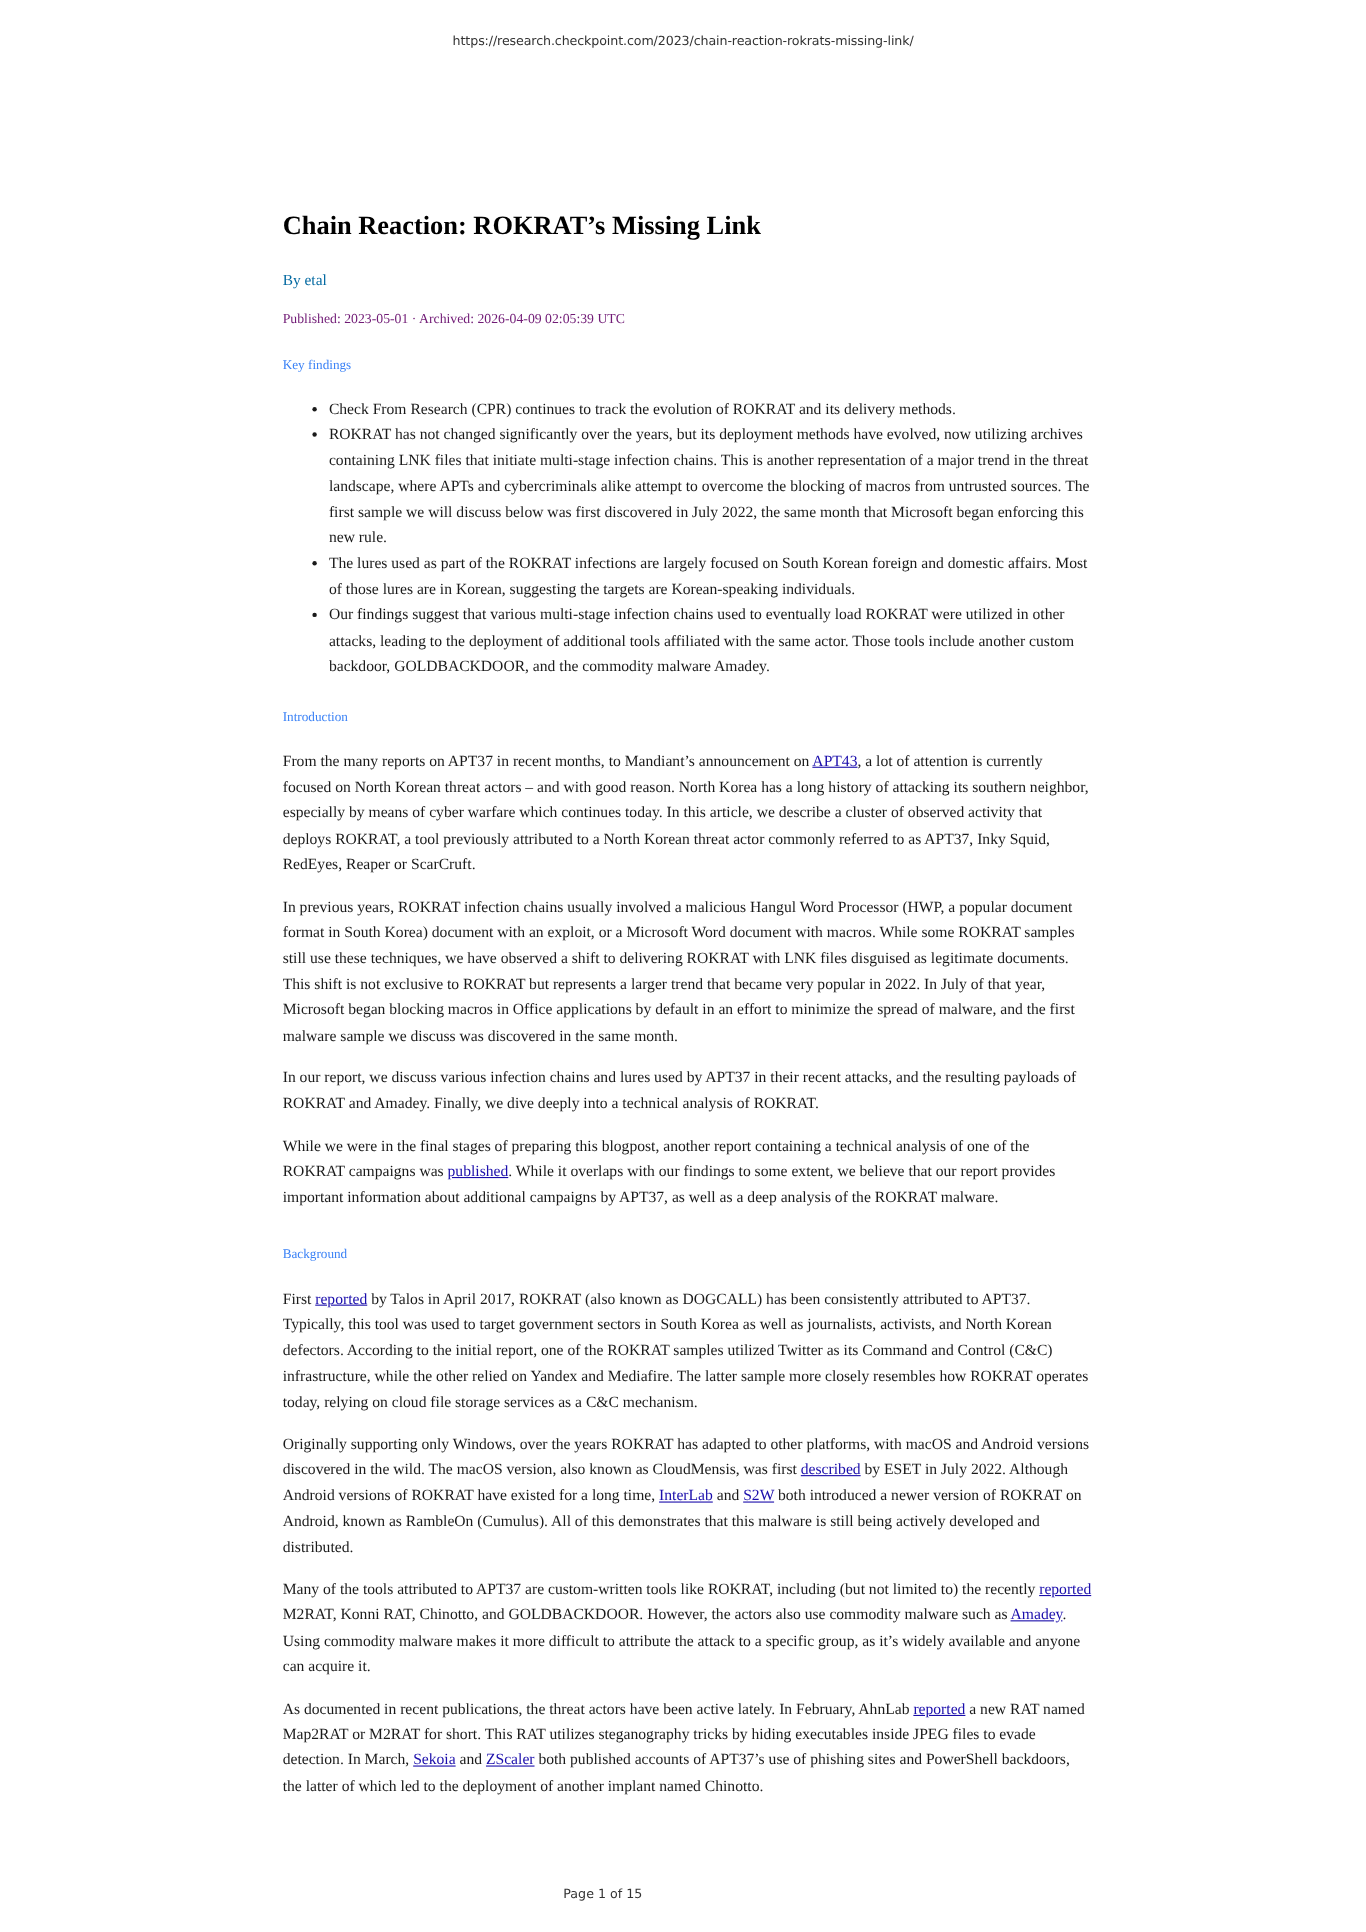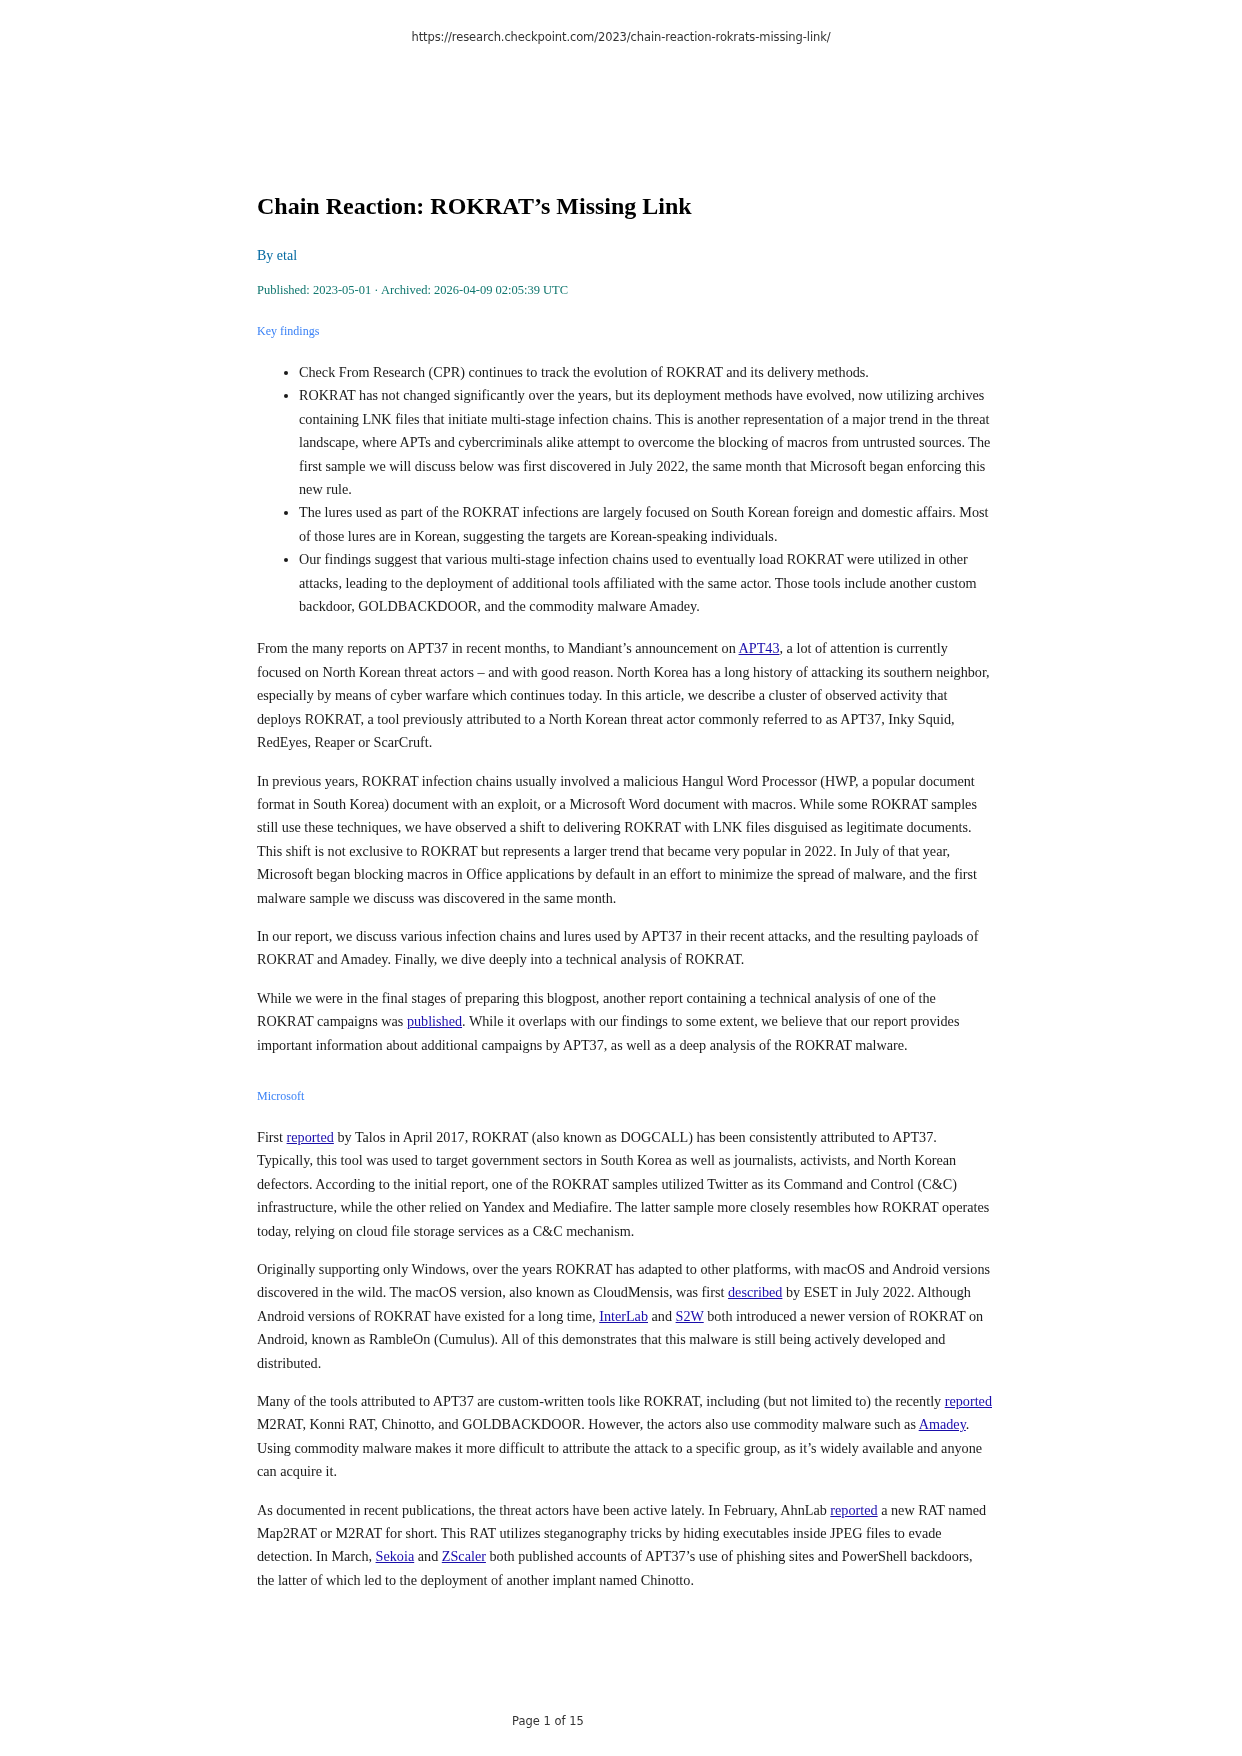--- a/index.html
+++ b/index.html
@@ -10,21 +10,21 @@
     letter-spacing: -0.1px;
   }
   .article {
     position: absolute; top: 186px; left: 257px; width: 736px;
     font-family: "Liberation Serif", serif; color: #1a1a1a;
   }
   h1 {
     font-size: 24px; font-weight: bold; margin: 0 0 20px 0; line-height: 40px; color: #000000;
   }
   .byline { font-size: 14px; color: #0369a1; margin: 0 0 14px 0; line-height: 20px; }
-  .meta { font-size: 12.5px; color: #0f766e; margin: 0 0 17px 0; line-height: 20px; }
+  .meta { font-size: 12.5px; color: #701a75; margin: 0 0 17px 0; line-height: 20px; }
   h2 { font-size: 12px; font-weight: normal; margin: 0 0 16px 0; line-height: 28px; color: #3b82f6; }
   ul { margin: 0 0 19px 0; padding-left: 42px; }
   li { font-size: 14.2px; line-height: 23.4px; margin: 0; }
   p { font-size: 14.2px; line-height: 23.4px; margin: 0 0 15px 0; }
   a { color: #1a0dab; text-decoration: underline; }
   .footer {
     position: absolute; top: 1714px; left: 0; width: 1096px; text-align: center;
     font-family: "DejaVu Sans", sans-serif; font-size: 11.5px; color: #333333;
   }
 </style>
@@ -42,28 +42,29 @@
     <h2>Key findings</h2>
     <ul>
       <li>Check From Research (CPR) continues to track the evolution of ROKRAT and its delivery methods.</li>
       <li>ROKRAT has not changed significantly over the years, but its deployment methods have evolved, now utilizing archives containing LNK files that initiate multi-stage infection chains. This is another representation of a major trend in the threat landscape, where APTs and cybercriminals alike attempt to overcome the blocking of macros from untrusted sources. The first sample we will discuss below was first discovered in July 2022, the same month that Microsoft began enforcing this new rule.</li>
       <li>The lures used as part of the ROKRAT infections are largely focused on South Korean foreign and domestic affairs. Most of those lures are in Korean, suggesting the targets are Korean-speaking individuals.</li>
       <li>Our findings suggest that various multi-stage infection chains used to eventually load ROKRAT were utilized in other attacks, leading to the deployment of additional tools affiliated with the same actor. Those tools include another custom backdoor, GOLDBACKDOOR, and the commodity malware Amadey.</li>
     </ul>
   </section>
 
   <section>
+    <h2>Introduction</h2>
     <p><span>From the many reports on APT37 in recent months, to Mandiant’s announcement on </span><a href="#">APT43</a><span>, a lot of attention is currently focused on North Korean threat actors – and with good reason. North Korea has a long history of attacking its southern neighbor, especially by means of cyber warfare which continues today. In this article, we describe a cluster of observed activity that deploys ROKRAT, a tool previously attributed to a North Korean threat actor commonly referred to as APT37, Inky Squid, RedEyes, Reaper or ScarCruft.</span></p>
     <p>In previous years, ROKRAT infection chains usually involved a malicious Hangul Word Processor (HWP, a popular document format in South Korea) document with an exploit, or a Microsoft Word document with macros. While some ROKRAT samples still use these techniques, we have observed a shift to delivering ROKRAT with LNK files disguised as legitimate documents. This shift is not exclusive to ROKRAT but represents a larger trend that became very popular in 2022. In July of that year, Microsoft began blocking macros in Office applications by default in an effort to minimize the spread of malware, and the first malware sample we discuss was discovered in the same month.</p>
     <p>In our report, we discuss various infection chains and lures used by APT37 in their recent attacks, and the resulting payloads of ROKRAT and Amadey. Finally, we dive deeply into a technical analysis of ROKRAT.</p>
     <p><span>While we were in the final stages of preparing this blogpost, another report containing a technical analysis of one of the ROKRAT campaigns was </span><a href="#">published</a><span>. While it overlaps with our findings to some extent, we believe that our report provides important information about additional campaigns by APT37, as well as a deep analysis of the ROKRAT malware.</span></p>
   </section>
 
   <section style="margin-top:25px;">
-    <h2>Microsoft</h2>
+    <h2>Background</h2>
     <p><span>First </span><a href="#">reported</a><span> by Talos in April 2017, ROKRAT (also known as DOGCALL) has been consistently attributed to APT37. Typically, this tool was used to target government sectors in South Korea as well as journalists, activists, and North Korean defectors. According to the initial report, one of the ROKRAT samples utilized Twitter as its Command and Control (C&amp;C) infrastructure, while the other relied on Yandex and Mediafire. The latter sample more closely resembles how ROKRAT operates today, relying on cloud file storage services as a C&amp;C mechanism.</span></p>
     <p><span>Originally supporting only Windows, over the years ROKRAT has adapted to other platforms, with macOS and Android versions discovered in the wild. The macOS version, also known as CloudMensis, was first </span><a href="#">described</a><span> by ESET in July 2022. Although Android versions of ROKRAT have existed for a long time, </span><a href="#">InterLab</a><span> and </span><a href="#">S2W</a><span> both introduced a newer version of ROKRAT on Android, known as RambleOn (Cumulus). All of this demonstrates that this malware is still being actively developed and distributed.</span></p>
     <p><span>Many of the tools attributed to APT37 are custom-written tools like ROKRAT, including (but not limited to) the recently </span><a href="#">reported</a><span> M2RAT, Konni RAT, Chinotto, and GOLDBACKDOOR. However, the actors also use commodity malware such as </span><a href="#">Amadey</a><span>. Using commodity malware makes it more difficult to attribute the attack to a specific group, as it’s widely available and anyone can acquire it.</span></p>
     <p><span>As documented in recent publications, the threat actors have been active lately. In February, AhnLab </span><a href="#">reported</a><span> a new RAT named Map2RAT or M2RAT for short. This RAT utilizes steganography tricks by hiding executables inside JPEG files to evade detection. In March, </span><a href="#">Sekoia</a><span> and </span><a href="#">ZScaler</a><span> both published accounts of APT37’s use of phishing sites and PowerShell backdoors, the latter of which led to the deployment of another implant named Chinotto.</span></p>
   </section>
 </div>
 
 <div class="footer">Page 1 of 15</div>
 
 </body></html>

